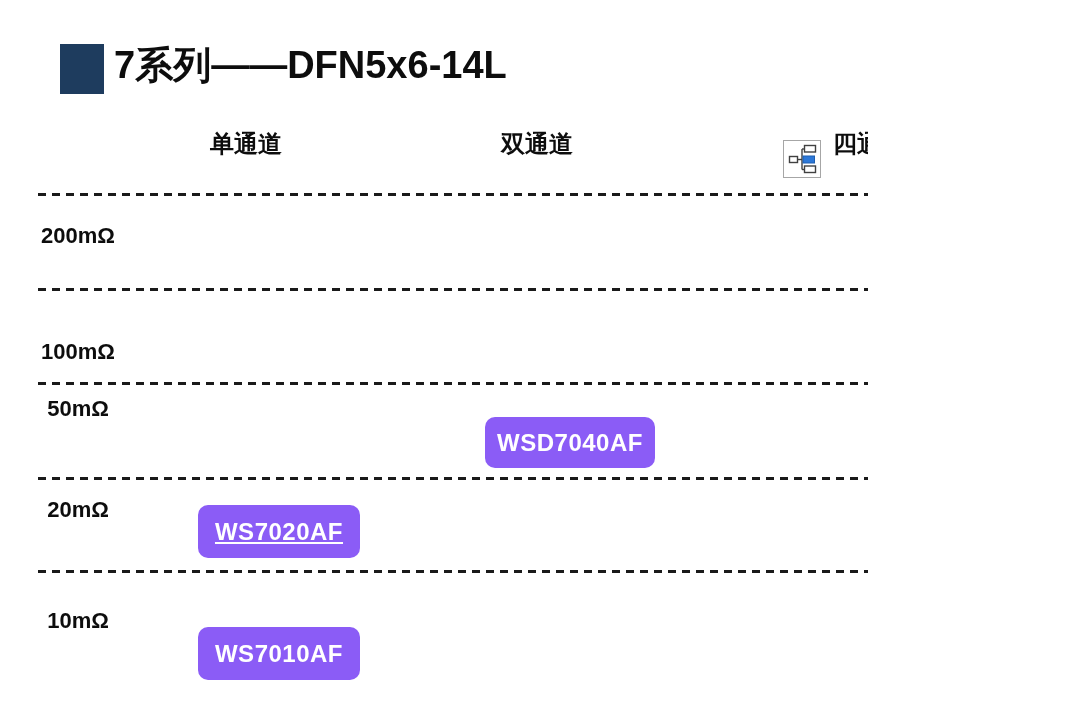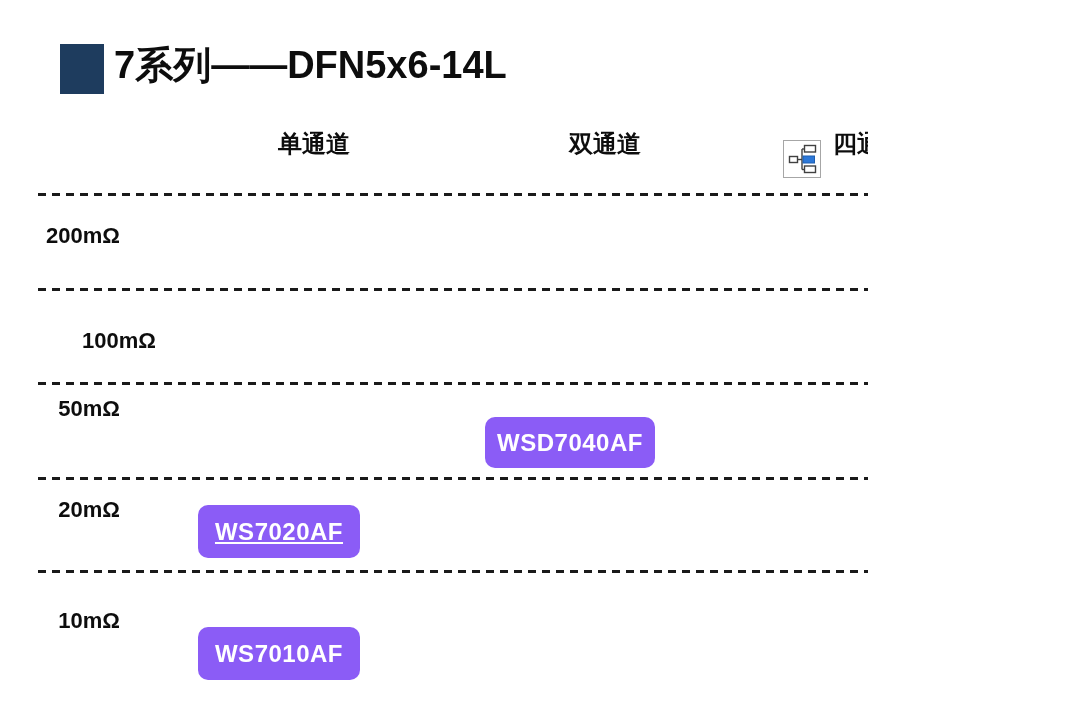--- a/index.html
+++ b/index.html
@@ -29,21 +29,21 @@
     white-space:nowrap;
     color:#0d0d0d;
   }
 
   
   .col-header{
     position:absolute;
     top:128px;
     font-size:24px;
     font-weight:700;
-    text-align:right;
+    text-align:left;
     white-space:nowrap;
     color:#0d0d0d;
   }
   .col-header.c1{left:210px; width:140px;}
   .col-header.c2{left:501px; width:140px;}
   .col-header.c3{left:833px; text-align:left;}
 
   .org-icon{
     position:absolute;
     left:783px; top:140px;
@@ -67,26 +67,26 @@
   .dash.d4{top:477px;}
   .dash.d5{top:570px;}
 
   
   .row-label{
     position:absolute;
     left:36px;
     width:84px;
     font-size:22px;
     font-weight:700;
-    text-align:right;
+    text-align:center;
     white-space:nowrap;
     color:#0d0d0d;
   }
   .row-label.r1{top:223px;}
-  .row-label.r2{top:328px;margin-left:36px;}
+  .row-label.r2{top:339px;}
   .row-label.r3{top:396px;}
   .row-label.r4{top:497px;}
   .row-label.r5{top:608px;}
 
   
   .chip{
     position:absolute;
     background:#8b5cf6;
     color:#ffffff;
     border-radius:10px;

